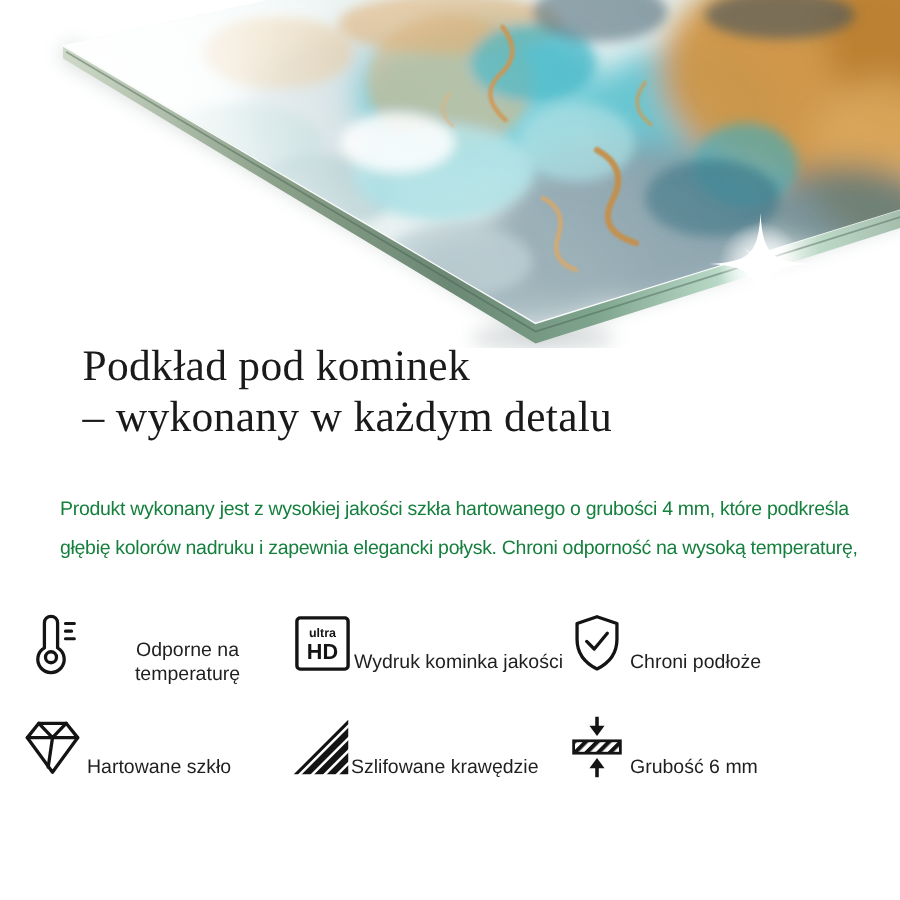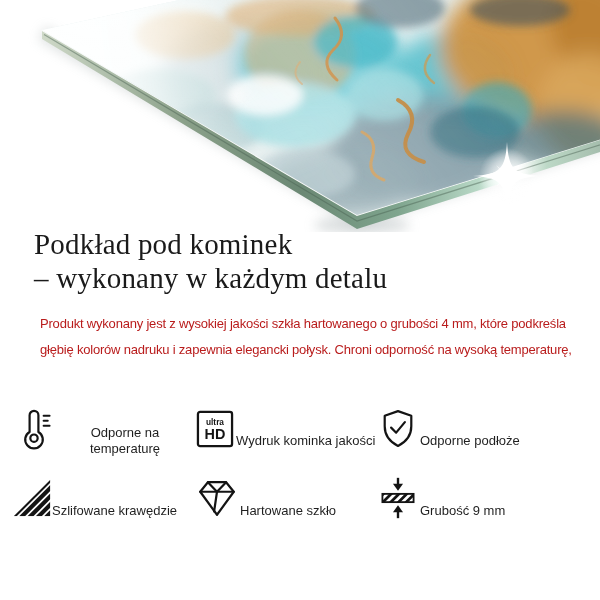--- a/index.html
+++ b/index.html
@@ -1,22 +1,22 @@
 <!DOCTYPE html>
 <html lang="pl"><head>
 <meta charset="utf-8">
 <style>
   html,body{margin:0;padding:0;background:#ffffff;}
   .page{position:relative;width:600px;height:600px;background:#ffffff;overflow:hidden;
         font-family:"Liberation Sans",sans-serif;}
   .hero{position:absolute;top:0;left:0;width:600px;height:232px;}
-  .title{position:absolute;left:34px;top:227px;margin:0;
+  .title{position:absolute;left:55px;top:227px;margin:0;
          font-family:"Liberation Serif","DejaVu Serif",serif;font-weight:400;
          font-size:29px;line-height:34px;color:#1a1a1a;letter-spacing:.2px;white-space:nowrap;}
-  .desc{position:absolute;left:40px;top:311px;color:#b91c1c;}
+  .desc{position:absolute;left:40px;top:326px;color:#15803d;}
   .desc-line{font-size:13px;line-height:26px;letter-spacing:-0.2px;white-space:nowrap;}
   .features{position:absolute;left:12px;top:400px;width:546px;
             display:grid;grid-template-columns:repeat(3,1fr);row-gap:18px;}
   .feature{display:flex;flex-direction:row;align-items:center;}
   .icon-box{height:46px;display:flex;align-items:center;justify-content:center;}
   .feature-label{margin-top:25px;font-size:13px;line-height:16px;color:#1f1f1f;text-align:center;}
   svg text{font-family:"Liberation Sans",sans-serif;}
 </style>
 </head>
 <body>
@@ -167,21 +167,33 @@
       <div class="feature-label">Wydruk kominka jakości</div>
     </div>
 
     <div class="feature">
       <div class="icon-box">
         <svg width="44" height="44" viewBox="0 0 48 48" fill="none" stroke="#141414" stroke-width="2.4" stroke-linecap="round" stroke-linejoin="round">
           <path d="M24,4.5 L38.5,9.5 V21 C38.5,31 32.5,38.2 24,42.5 C15.5,38.2 9.5,31 9.5,21 V9.5 Z"></path>
           <path d="M16.5,22.5 L22,28 L31.5,16.5"></path>
         </svg>
       </div>
-      <div class="feature-label">Odporne podłoże</div>
+      <div class="feature-label">Chroni podłoże</div>
+    </div>
+
+    <div class="feature">
+      <div class="icon-box">
+        <svg width="46" height="42" viewBox="0 0 48 42" fill="none" stroke="#141414" stroke-width="2.3" stroke-linejoin="round" stroke-linecap="round">
+          <path d="M6.5,14.5 L14.5,4.5 H33.5 L41.5,14.5 L24,38.5 Z"></path>
+          <path d="M6.5,14.5 H41.5"></path>
+          <path d="M14.5,4.5 L24,14.5 L33.5,4.5"></path>
+          <path d="M24,14.5 L21,35"></path>
+        </svg>
+      </div>
+      <div class="feature-label">Hartowane szkło</div>
     </div>
 
     <div class="feature">
       <div class="icon-box">
         <svg width="40" height="40" viewBox="0 0 48 48">
           <defs>
               <clipPath id="triClip">
                 <path d="M2,46 L46,2 L46,46 Z"></path>
               </clipPath>
             </defs>
@@ -192,42 +204,30 @@
             <line x1="30" y1="48" x2="48" y2="30"></line>
             <line x1="40" y1="48" x2="48" y2="40"></line>
           </g>
         </svg>
       </div>
       <div class="feature-label">Szlifowane krawędzie</div>
     </div>
 
     <div class="feature">
       <div class="icon-box">
-        <svg width="46" height="42" viewBox="0 0 48 42" fill="none" stroke="#141414" stroke-width="2.3" stroke-linejoin="round" stroke-linecap="round">
-          <path d="M6.5,14.5 L14.5,4.5 H33.5 L41.5,14.5 L24,38.5 Z"></path>
-          <path d="M6.5,14.5 H41.5"></path>
-          <path d="M14.5,4.5 L24,14.5 L33.5,4.5"></path>
-          <path d="M24,14.5 L21,35"></path>
-        </svg>
-      </div>
-      <div class="feature-label">Hartowane szkło</div>
-    </div>
-
-    <div class="feature">
-      <div class="icon-box">
         <svg width="44" height="44" viewBox="0 0 48 48">
           <defs>
             <pattern id="hatch" width="6" height="6" patternUnits="userSpaceOnUse" patternTransform="rotate(45)">
               <rect width="3" height="6" fill="#141414"></rect>
             </pattern>
           </defs>
           <rect x="7" y="19.5" width="34" height="9" fill="url(#hatch)" stroke="#141414" stroke-width="2"></rect>
           <line x1="24" y1="2" x2="24" y2="9" stroke="#141414" stroke-width="2.6"></line>
           <polygon points="18.5,8.5 29.5,8.5 24,16" fill="#141414"></polygon>
           <line x1="24" y1="46" x2="24" y2="39" stroke="#141414" stroke-width="2.6"></line>
           <polygon points="18.5,39.5 29.5,39.5 24,32" fill="#141414"></polygon>
         </svg>
       </div>
-      <div class="feature-label">Grubość 9 mm</div>
+      <div class="feature-label">Grubość 6 mm</div>
     </div>
 
   </div>
 </div>
 
 </body></html>

